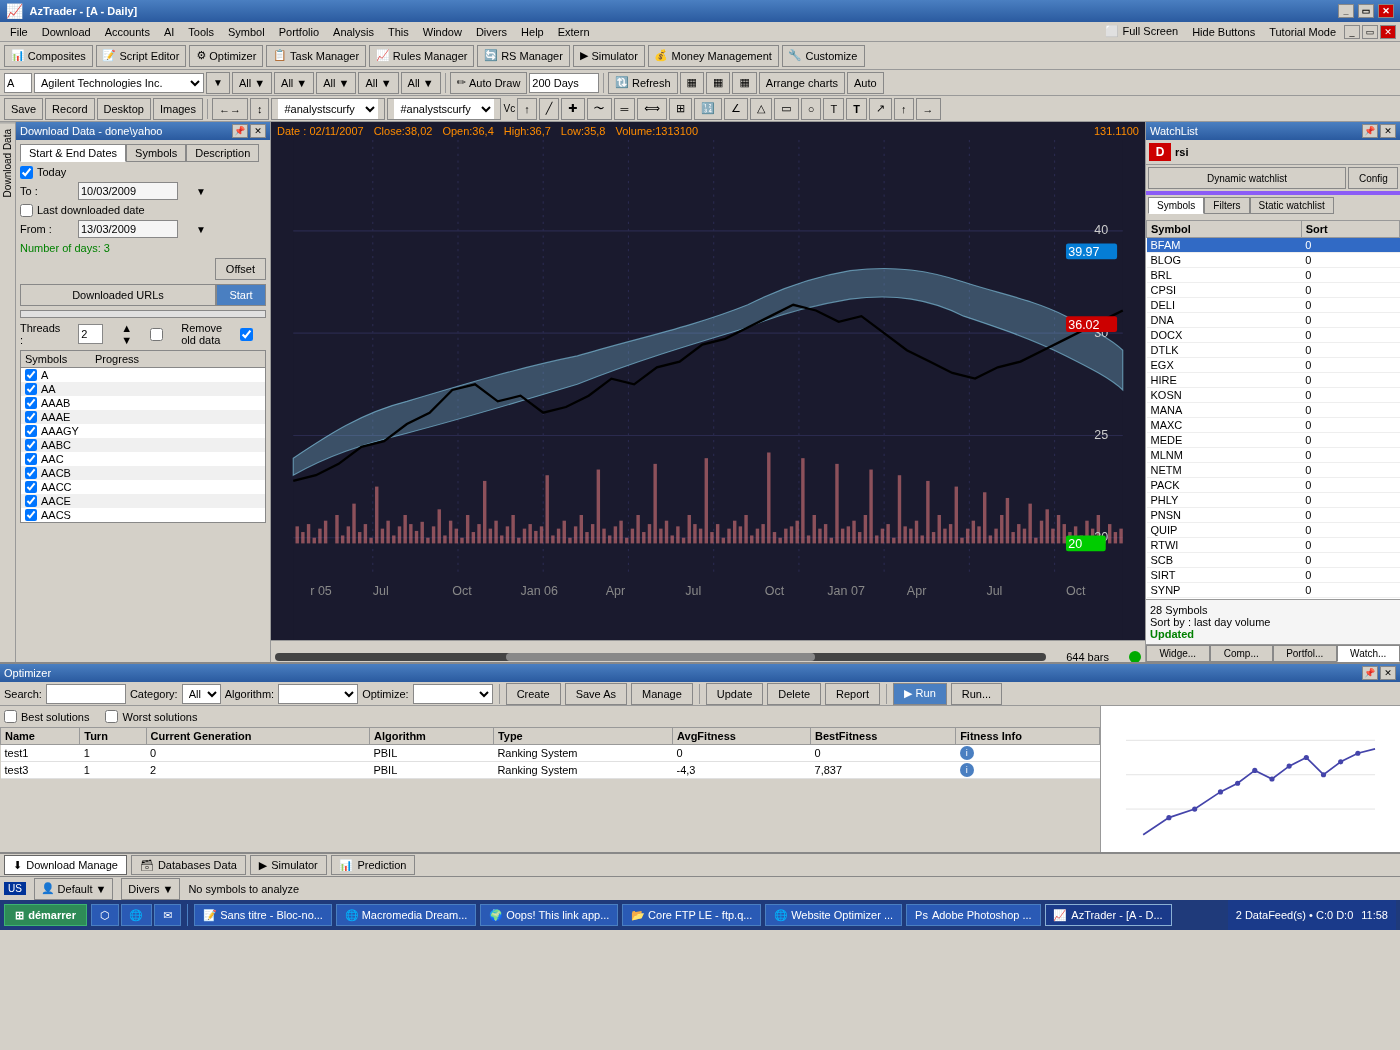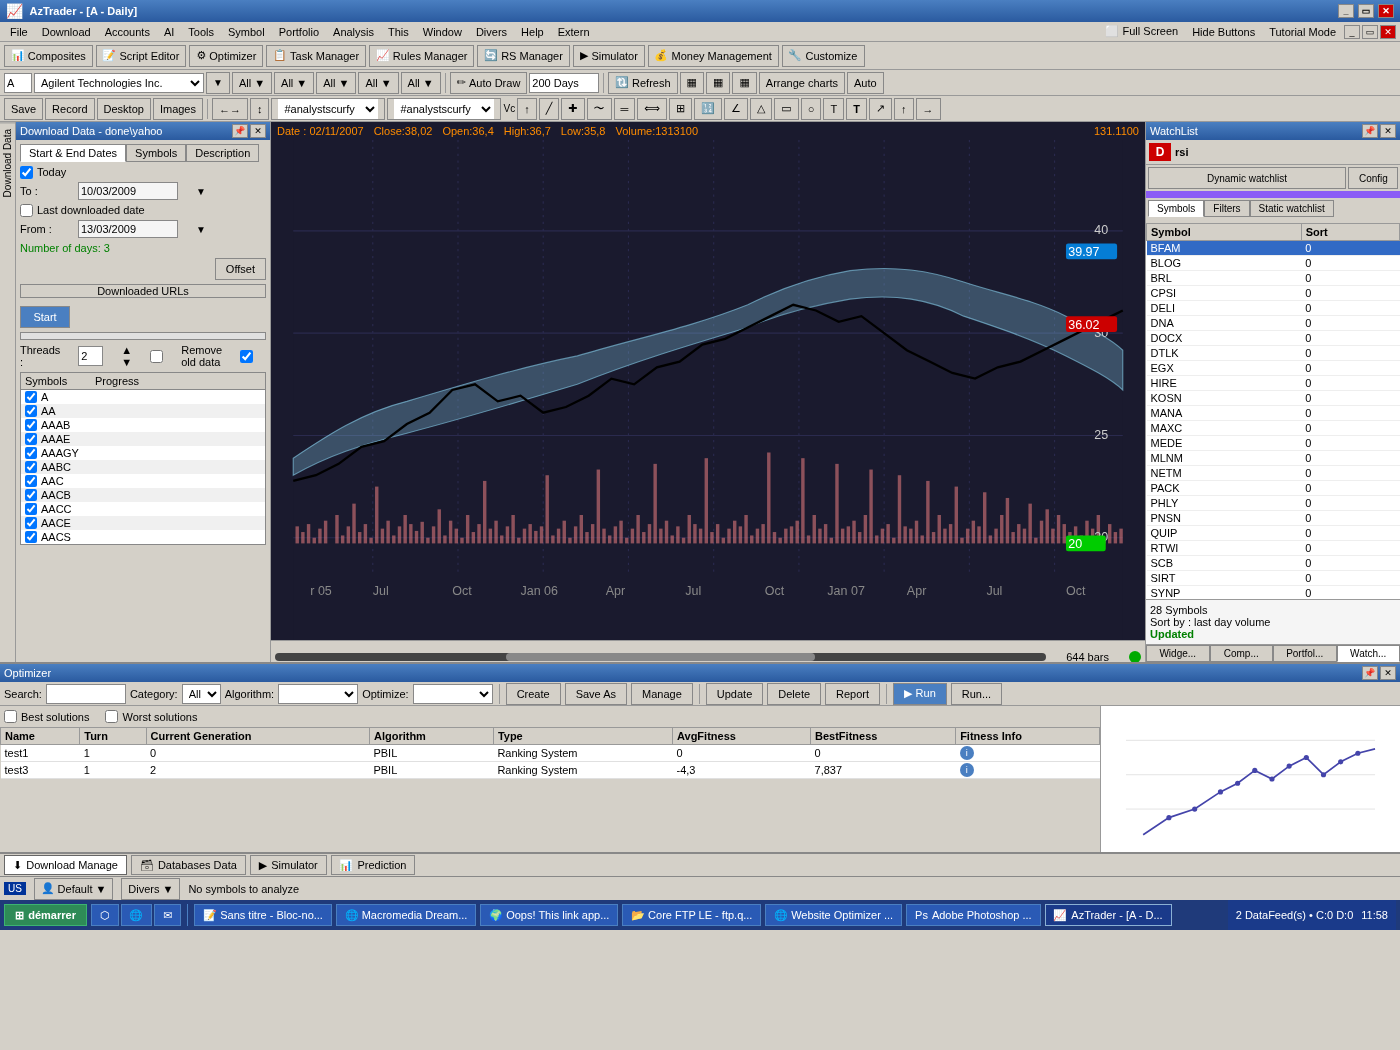--- a/index.html
+++ b/index.html
@@ -635,21 +635,21 @@
           <input type="text" class="date-input" value="13/03/2009" style="">
           <span style="font-size:10px;cursor:pointer;">▼</span>
         </div>
 
         <div class="number-days">Number of days: 3</div>
 
         <div style="display:flex;justify-content:flex-end;margin-bottom:4px;">
           <button class="btn">Offset</button>
         </div>
 
-        <div style="display:flex;gap:8px;margin-bottom:4px;flex-direction:column;">
+        <div style="display:flex;gap:0;margin-bottom:4px;">
           <button class="btn" style="flex:1;">Downloaded URLs</button>
           <button class="btn" style="width:50px;background:#4a7fc1;color:white;">Start</button>
         </div>
 
         <div style="height:8px;background:#e0e0e0;border:1px solid #888;margin-bottom:4px;">
           <div style="width:0%;height:100%;background:#4a7fc1;"></div>
         </div>
 
         <div class="form-row">
           <span>Threads :</span>
@@ -951,21 +951,21 @@
         <div class="title-btn">📌</div>
         <div class="title-btn">✕</div>
       </div>
     </div>
 
     <div style="display:flex;align-items:center;padding:3px;gap:4px;border-bottom:1px solid #999;">
       <div style="width:22px;height:18px;background:#cc0000;color:white;display:flex;align-items:center;justify-content:center;font-weight:bold;font-size:12px;">D</div>
       <span style="font-weight:bold;">rsi</span>
     </div>
 
-    <div style="display:flex;padding:2px;gap:2px;border-bottom:7px solid #8b5cf6;">
+    <div style="display:flex;padding:2px;gap:2px;border-bottom:4px solid #8b5cf6;">
       <button class="btn" style="flex:1;font-size:10px;">Dynamic watchlist</button>
       <button class="btn" style="width:50px;font-size:10px;">Config</button>
     </div>
 
     <div class="tab-row" style="padding:2px;">
       <div class="tab active" style="font-size:10px;">Symbols</div>
       <div class="tab" style="font-size:10px;">Filters</div>
       <div class="tab" style="font-size:10px;">Static watchlist</div>
     </div>
 

